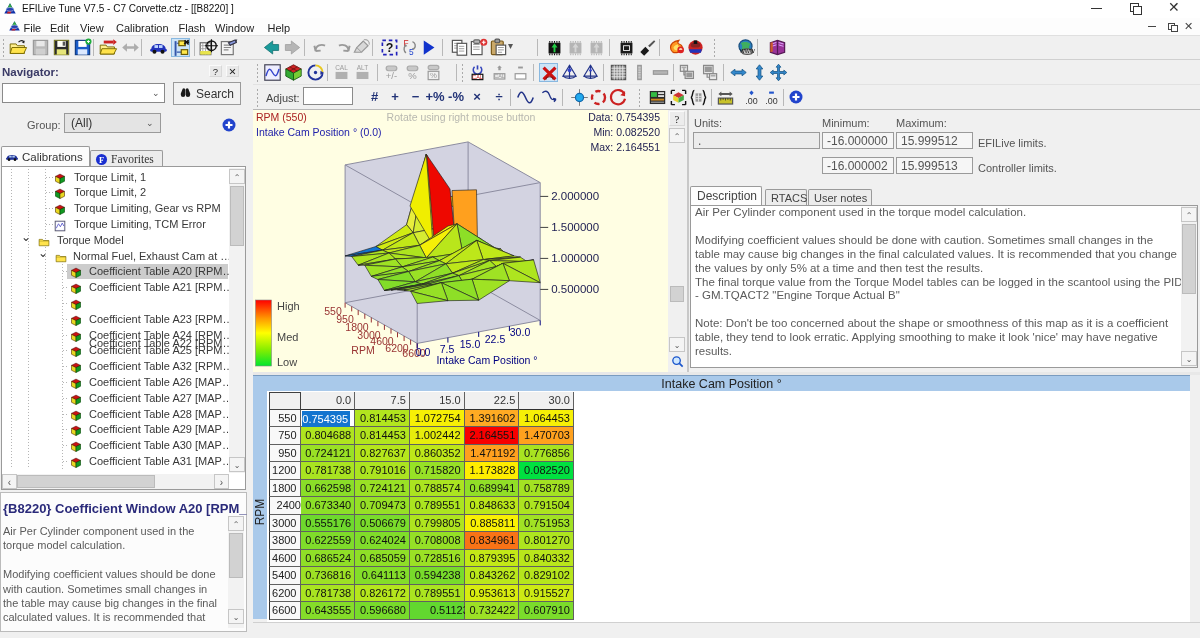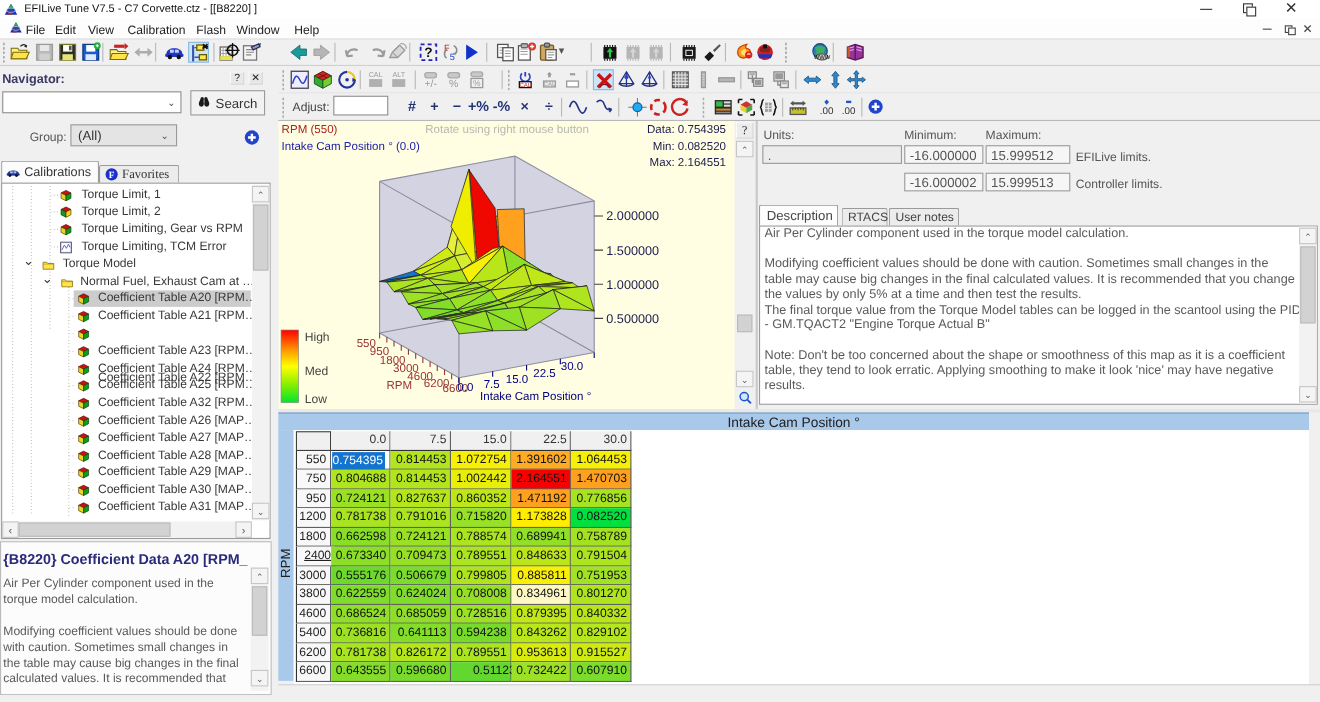--- a/index.html
+++ b/index.html
@@ -394,21 +394,21 @@
 <div class="abs treetxt" style="left:89px;top:454.9px;">Coefficient Table A31 [MAP…</div>
 <div class="abs" style="left:229px;top:168px;width:16px;height:305px;background:#f2f2f2;"></div>
 <div class="abs sbtn" style="left:229px;top:169px;width:16px;height:15px;font-size:8px;line-height:15px;">⌃</div>
 <div class="abs sbtn" style="left:229px;top:457px;width:16px;height:15px;font-size:8px;line-height:15px;">⌄</div>
 <div class="abs" style="left:230px;top:186px;width:14px;height:60px;background:#d2d2d2;border:1px solid #bbb;"></div>
 <div class="abs" style="left:2px;top:474px;width:227px;height:15px;background:#f2f2f2;"></div>
 <div class="abs sbtn" style="left:2px;top:474px;width:15px;height:15px;font-size:10px;line-height:15px;">‹</div>
 <div class="abs sbtn" style="left:214px;top:474px;width:15px;height:15px;font-size:10px;line-height:15px;">›</div>
 <div class="abs" style="left:17px;top:475px;width:138px;height:13px;background:#d2d2d2;border:1px solid #bbb;"></div>
 <div class="abs" style="left:0px;top:492px;width:247px;height:140px;background:#fcfcfc;border:1px solid #bbb;"></div>
-<div class="abs" style="left:3px;top:501px;font-size:13px;font-weight:bold;color:#2a2a7a;white-space:nowrap;">{B8220} Coefficient Data A20 [RPM_</div>
+<div class="abs" style="left:3px;top:501px;font-size:13px;font-weight:bold;color:#2a2a7a;white-space:nowrap;">{B8220} Coefficient Window A20 [RPM_</div>
 <div class="abs gtxt" style="left:3px;top:524px;line-height:14.4px;">Air Per Cylinder component used in the<br>torque model calculation.<br><br>Modifying coefficient values should be done<br>with caution. Sometimes small changes in<br>the table may cause big changes in the final<br>calculated values. It is recommended that</div>
 <div class="abs" style="left:228px;top:516px;width:16px;height:112px;background:#f2f2f2;"></div>
 <div class="abs sbtn" style="left:228px;top:516px;width:16px;height:15px;font-size:8px;line-height:15px;">⌃</div>
 <div class="abs sbtn" style="left:228px;top:609px;width:16px;height:15px;font-size:8px;line-height:15px;">⌄</div>
 <div class="abs" style="left:229px;top:533px;width:14px;height:45px;background:#d2d2d2;border:1px solid #bbb;"></div>
 <div class="abs" style="left:253px;top:60px;width:947px;height:25px;background:#f0f0f0;border-bottom:1px solid #e2e2e2;"></div>
 <div class="abs" style="left:256px;top:63px;width:3px;height:19px;background-image:radial-gradient(circle,#aaa 35%,transparent 40%);background-size:3px 4px;"></div>
 <div class="abs " style="left:263px;top:63px;width:19px;height:19px;"><svg width="19" height="19" viewBox="0 0 16 16">
       <rect x="1.5" y="1.5" width="13" height="13" fill="#eef" stroke="#445"></rect>
       <path d="M2.5 11 C4.5 4 6 4 8 8 C10 12 11.5 12 13.5 5" fill="none" stroke="#3344cc" stroke-width="1.2"></path>
@@ -817,37 +817,37 @@
 <div class="abs cell dat" style="left:355.2px;top:462.0px;width:54.7px;height:17.5px;background:#abe420;">0.791016</div>
 <div class="abs cell dat" style="left:409.9px;top:462.0px;width:54.7px;height:17.5px;background:#97e126;">0.715820</div>
 <div class="abs cell dat" style="left:464.6px;top:462.0px;width:54.7px;height:17.5px;background:#ffed00;">1.173828</div>
 <div class="abs cell dat" style="left:519.3px;top:462.0px;width:54.7px;height:17.5px;background:#00e140;">0.082520</div>
 <div class="abs cell rh" style="left:269.0px;top:479.5px;width:31.5px;height:17.5px;">1800</div>
 <div class="abs cell dat" style="left:300.5px;top:479.5px;width:54.7px;height:17.5px;background:#8ade28;">0.662598</div>
 <div class="abs cell dat" style="left:355.2px;top:479.5px;width:54.7px;height:17.5px;background:#9ae125;">0.724121</div>
 <div class="abs cell dat" style="left:409.9px;top:479.5px;width:54.7px;height:17.5px;background:#abe420;">0.788574</div>
 <div class="abs cell dat" style="left:464.6px;top:479.5px;width:54.7px;height:17.5px;background:#91df27;">0.689941</div>
 <div class="abs cell dat" style="left:519.3px;top:479.5px;width:54.7px;height:17.5px;background:#a3e223;">0.758789</div>
-<div class="abs cell rh" style="left:269.0px;top:497.0px;width:36px;height:17.5px;text-decoration:underline;">2400</div>
+<div class="abs cell rh" style="left:269.0px;top:497.0px;width:36px;height:17.5px;">2400</div>
 <div class="abs cell dat" style="left:300.5px;top:497.0px;width:54.7px;height:17.5px;background:#8cdf28;">0.673340</div>
 <div class="abs cell dat" style="left:355.2px;top:497.0px;width:54.7px;height:17.5px;background:#96e026;">0.709473</div>
 <div class="abs cell dat" style="left:409.9px;top:497.0px;width:54.7px;height:17.5px;background:#abe420;">0.789551</div>
 <div class="abs cell dat" style="left:464.6px;top:497.0px;width:54.7px;height:17.5px;background:#bbe71a;">0.848633</div>
 <div class="abs cell dat" style="left:519.3px;top:497.0px;width:54.7px;height:17.5px;background:#ace420;">0.791504</div>
 <div class="abs cell rh" style="left:269.0px;top:514.5px;width:31.5px;height:17.5px;">3000</div>
 <div class="abs cell dat" style="left:300.5px;top:514.5px;width:54.7px;height:17.5px;background:#6ed92d;">0.555176</div>
 <div class="abs cell dat" style="left:355.2px;top:514.5px;width:54.7px;height:17.5px;background:#7adc2b;">0.506679</div>
 <div class="abs cell dat" style="left:409.9px;top:514.5px;width:54.7px;height:17.5px;background:#aee41f;">0.799805</div>
 <div class="abs cell dat" style="left:464.6px;top:514.5px;width:54.7px;height:17.5px;background:#f9f004;">0.885811</div>
 <div class="abs cell dat" style="left:519.3px;top:514.5px;width:54.7px;height:17.5px;background:#a1e224;">0.751953</div>
 <div class="abs cell rh" style="left:269.0px;top:532.0px;width:31.5px;height:17.5px;">3800</div>
 <div class="abs cell dat" style="left:300.5px;top:532.0px;width:54.7px;height:17.5px;background:#7fdc2a;">0.622559</div>
 <div class="abs cell dat" style="left:355.2px;top:532.0px;width:54.7px;height:17.5px;background:#80dd2a;">0.624024</div>
 <div class="abs cell dat" style="left:409.9px;top:532.0px;width:54.7px;height:17.5px;background:#95e026;">0.708008</div>
-<div class="abs cell dat" style="left:464.6px;top:532.0px;width:54.7px;height:17.5px;background:#fef9c3;">0.834961</div>
+<div class="abs cell dat" style="left:464.6px;top:532.0px;width:54.7px;height:17.5px;background:#f97316;">0.834961</div>
 <div class="abs cell dat" style="left:519.3px;top:532.0px;width:54.7px;height:17.5px;background:#aee51f;">0.801270</div>
 <div class="abs cell rh" style="left:269.0px;top:549.5px;width:31.5px;height:17.5px;">4600</div>
 <div class="abs cell dat" style="left:300.5px;top:549.5px;width:54.7px;height:17.5px;background:#90df27;">0.686524</div>
 <div class="abs cell dat" style="left:355.2px;top:549.5px;width:54.7px;height:17.5px;background:#8fdf27;">0.685059</div>
 <div class="abs cell dat" style="left:409.9px;top:549.5px;width:54.7px;height:17.5px;background:#9be125;">0.728516</div>
 <div class="abs cell dat" style="left:464.6px;top:549.5px;width:54.7px;height:17.5px;background:#c3e817;">0.879395</div>
 <div class="abs cell dat" style="left:519.3px;top:549.5px;width:54.7px;height:17.5px;background:#b9e61b;">0.840332</div>
 <div class="abs cell rh" style="left:269.0px;top:567.0px;width:31.5px;height:17.5px;">5400</div>
 <div class="abs cell dat" style="left:300.5px;top:567.0px;width:54.7px;height:17.5px;background:#9de125;">0.736816</div>
 <div class="abs cell dat" style="left:355.2px;top:567.0px;width:54.7px;height:17.5px;background:#84dd29;">0.641113</div>

